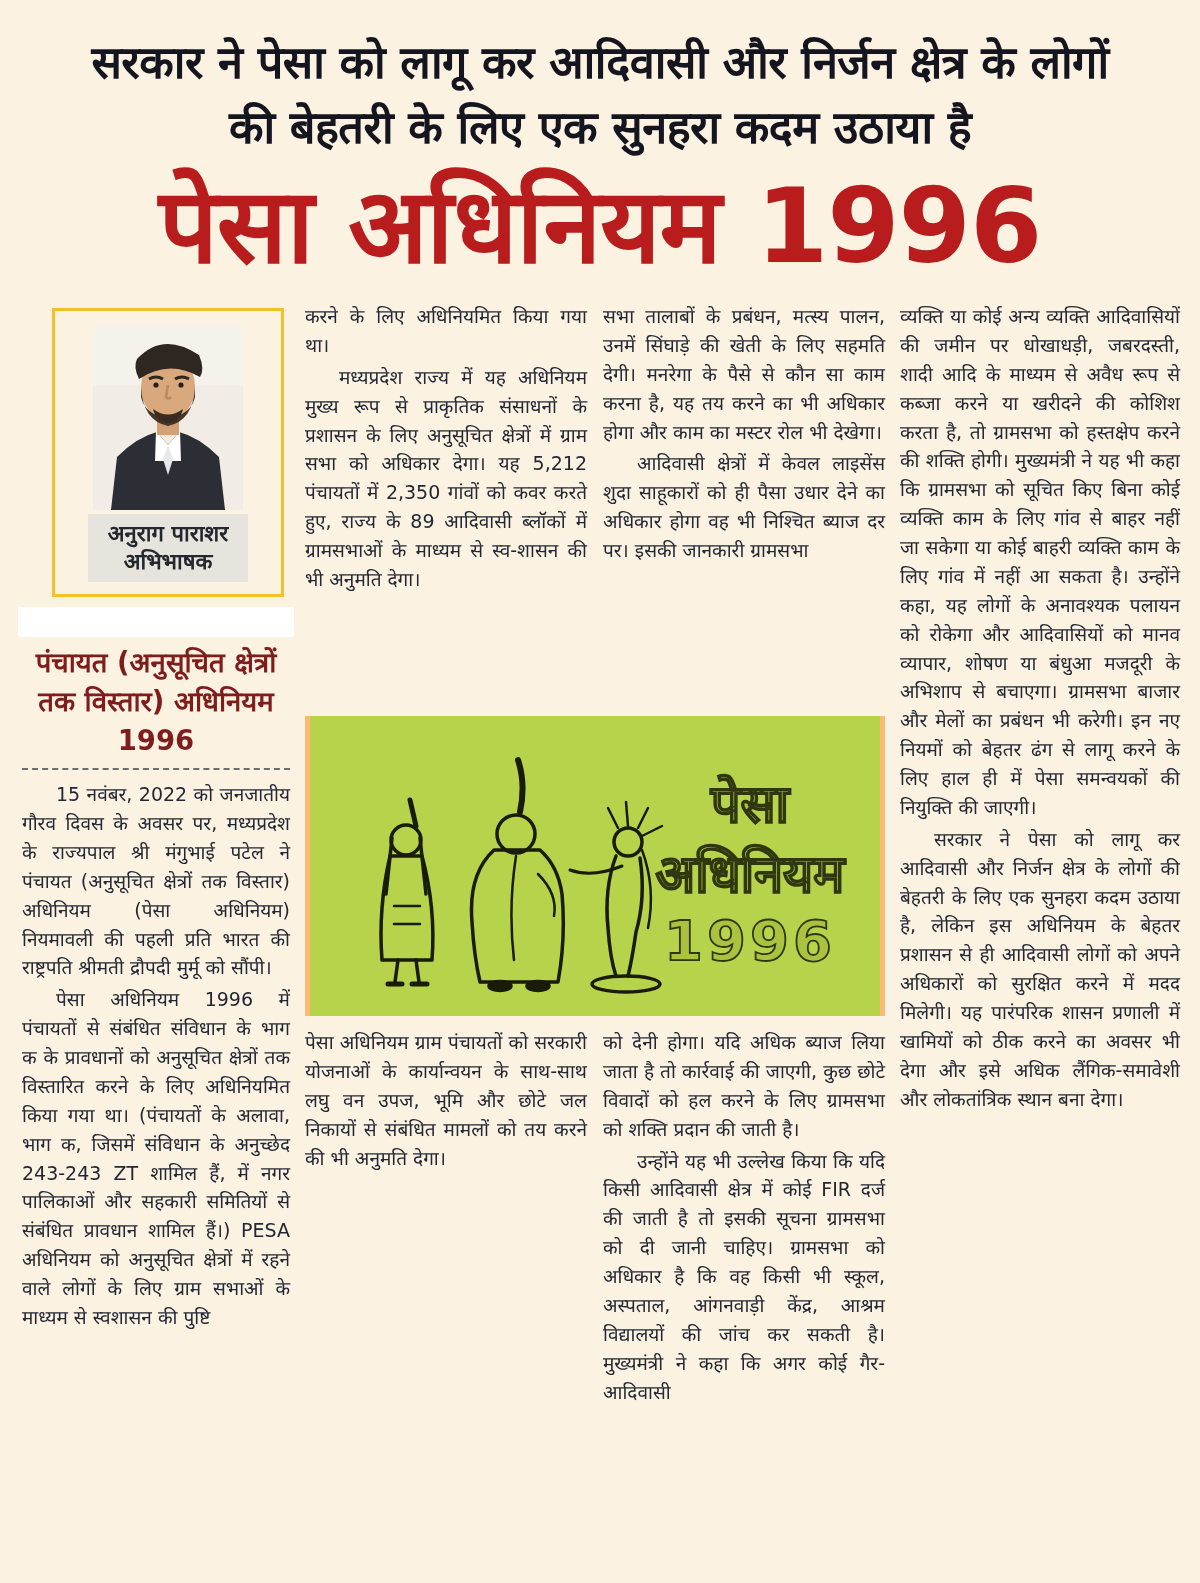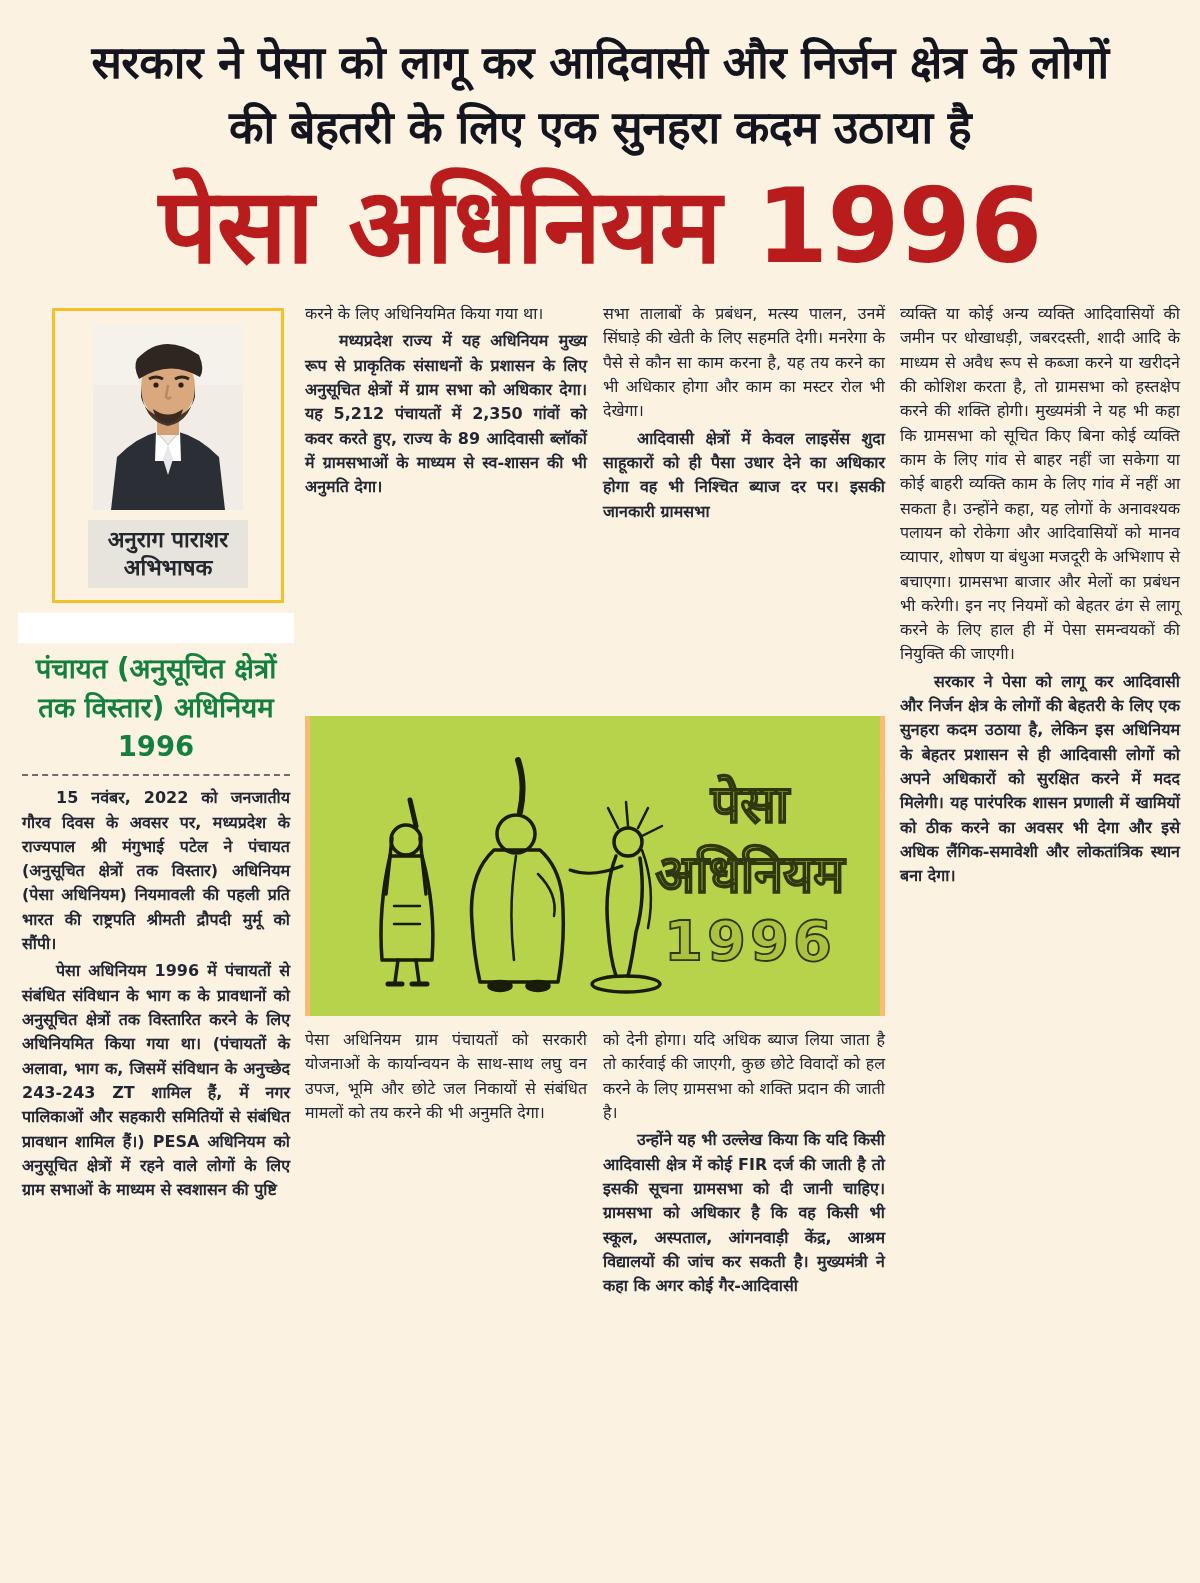--- a/index.html
+++ b/index.html
@@ -36,25 +36,25 @@
   
   .content {
     display:flex;
     gap:15px;
     padding:0 22px;
     margin-top:16px;
     align-items:flex-start;
   }
   .bodytext p {
     margin:0 0 3px 0;
-    font-size:16px;
+    font-size:19px;
     line-height:1.52;
     text-align:justify;
   }
-  .bodytext p.indent { text-indent:34px;font-weight:bold; }
+  .bodytext p.indent { text-indent:34px; }
 
   .col1 { width:268px; flex:0 0 268px; }
   .middle { width:580px; flex:0 0 580px; }
   .col4 { width:280px; flex:0 0 280px; }
 
   
   .photo-card {
     width:232px;
     margin:6px 8px 0 30px;
     border:3px solid #f2c029;
@@ -64,41 +64,41 @@
   }
   .photo-frame {
     width:150px; height:185px;
     margin:0 auto;
     background:#efeae2;
     overflow:hidden;
   }
   .photo-frame svg { display:block; }
   .photo-caption {
     width:160px;
-    margin:10px auto 0;
+    margin:4px auto 0;
     background:#e7e4de;
     padding:6px 12px 7px;
     font-size:22px;
     font-weight:700;
     line-height:1.25;
     color:#25272e;
   }
 
   .blank-strip {
     height:30px;
     background:#ffffff;
     margin:10px -4px 6px -4px;
   }
 
   .subhead {
     text-align:center;
     font-size:27.5px;
     font-weight:700;
     line-height:1.42;
-    color:#15803d;
+    color:#7f1d1d;
     margin:4px 0 8px;
   }
   .dashed-divider {
     border:0;
     border-top:2.5px dashed #6d6d6d;
     margin:4px 0 10px;
   }
 
   
   .middle-top, .middle-bottom {

